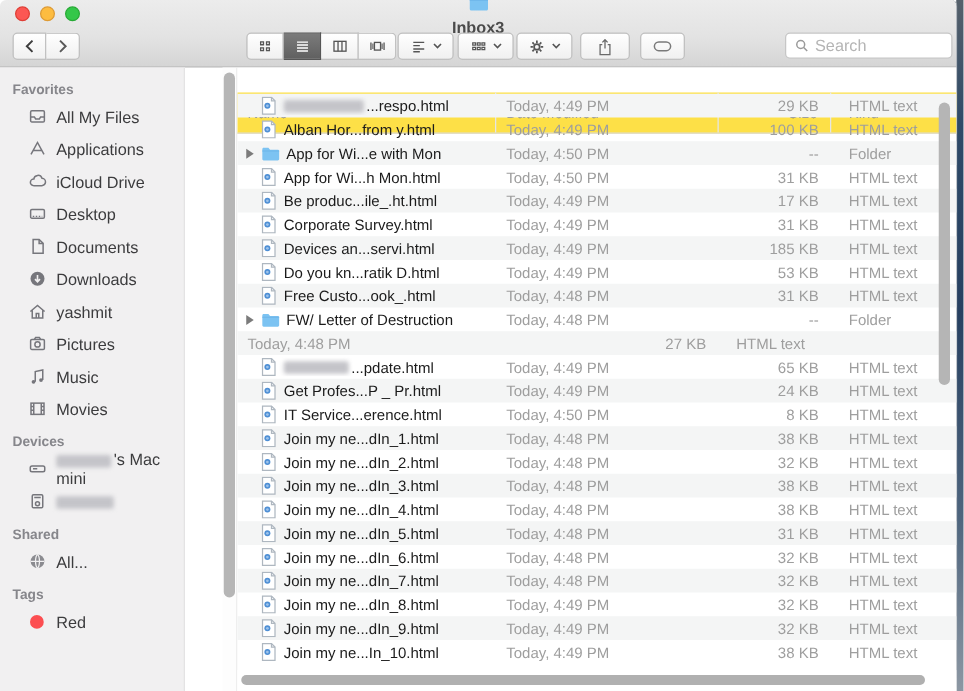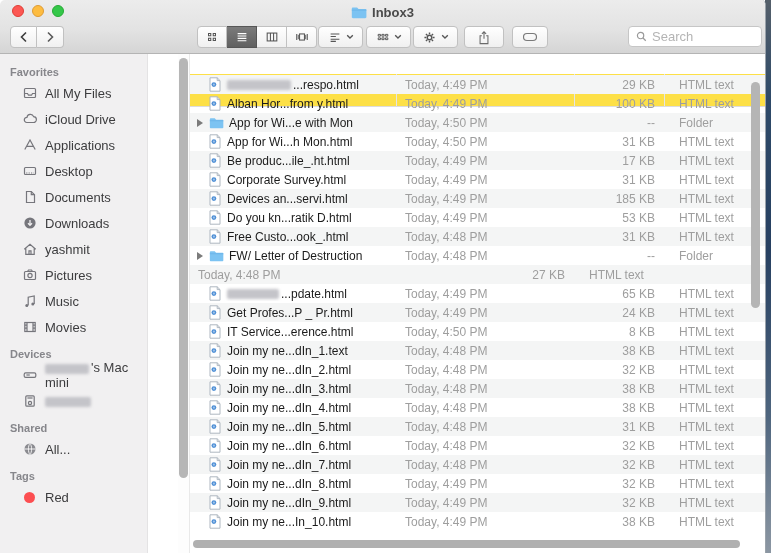--- a/index.html
+++ b/index.html
@@ -11,21 +11,21 @@
     border-radius:5px 5px 0 0;overflow:hidden;border-right:1px solid #9aa2aa;}
   
   .titlebar{position:absolute;left:0;top:0;width:100%;height:54px;
     background:linear-gradient(180deg,#ececec 0%,#e3e3e3 55%,#d5d5d5 100%);
     border-bottom:1px solid #b4b4b4;}
   .traffic{position:absolute;left:12px;top:5px;display:flex;gap:8px;}
   .tl{width:12px;height:12px;border-radius:50%;}
   .tl.red{background:#fc5753;border:1px solid #df3e35;}
   .tl.yellow{background:#fdbc40;border:1px solid #de9b34;}
   .tl.green{background:#34c749;border:1px solid #27aa35;}
-  .title-wrap{position:absolute;left:0;right:0;top:4px;height:17px;display:flex;align-items:center;justify-content:center;gap:5px;}
+  .title-wrap{position:absolute;left:0;right:0;top:4px;height:17px;display:flex;align-items:center;justify-content:center;gap:5px;flex-direction:column;}
   .title-text{font-size:13px;font-weight:bold;color:#4a4a4a;}
   .tbtn{position:absolute;top:26px;height:22px;border:1px solid #c1c1c1;border-radius:4px;
     background:linear-gradient(180deg,#ffffff,#f0f0f0);display:flex;align-items:center;justify-content:center;}
   .seg{border-radius:0;border-left:none;}
   .seg.first{border-radius:4px 0 0 4px;border-left:1px solid #c1c1c1;}
   .seg.last{border-radius:0 4px 4px 0;}
   .seg.selected{background:linear-gradient(180deg,#7b7b7b,#606060);border-color:#565656;}
   .chev{margin-left:4px;}
   .search{position:absolute;left:628px;top:26px;width:134px;height:21px;border:1px solid #c6c6c6;border-radius:4px;
     background:#fff;display:flex;align-items:center;padding:0 6px;gap:4px;}
@@ -210,32 +210,32 @@
               <svg width="16" height="16" viewBox="0 0 16 16">
                 <rect x="2.5" y="3.5" width="11" height="9" rx="1" fill="none" stroke="#76767c" stroke-width="1.2"></rect>
                 <path d="M2.5 8.5h3l1 1.7h3l1-1.7h3" fill="none" stroke="#76767c" stroke-width="1.2"></path>
               </svg>
             </span>
             <span>All My Files</span>
           </div>
           <div class="sb-item">
             <span class="sb-icon">
               <svg width="16" height="16" viewBox="0 0 16 16">
+                <path d="M2.8 12.5 8 3l5.2 9.5M4.8 9.3h6.4" fill="none" stroke="#76767c" stroke-width="1.2"></path>
+              </svg>
+            </span>
+            <span>Applications</span>
+          </div>
+          <div class="sb-item">
+            <span class="sb-icon">
+              <svg width="16" height="16" viewBox="0 0 16 16">
                 <path d="M4.8 11.5a2.6 2.6 0 0 1 .2-5.2 3.4 3.4 0 0 1 6.6-.7 2.5 2.5 0 0 1-.3 5.9z" fill="none" stroke="#76767c" stroke-width="1.2"></path>
               </svg>
             </span>
             <span>iCloud Drive</span>
-          </div>
-          <div class="sb-item">
-            <span class="sb-icon">
-              <svg width="16" height="16" viewBox="0 0 16 16">
-                <path d="M2.8 12.5 8 3l5.2 9.5M4.8 9.3h6.4" fill="none" stroke="#76767c" stroke-width="1.2"></path>
-              </svg>
-            </span>
-            <span>Applications</span>
           </div>
           <div class="sb-item">
             <span class="sb-icon">
               <svg width="16" height="16" viewBox="0 0 16 16">
                 <rect x="2.5" y="4.5" width="11" height="7" rx="1" fill="none" stroke="#76767c" stroke-width="1.2"></rect>
                 <path d="M4.2 10h7.6" stroke="#76767c" stroke-width="1" stroke-dasharray="1.2 1.2"></path>
               </svg>
             </span>
             <span>Desktop</span>
           </div>
@@ -583,21 +583,21 @@
               <div class="cell name">
                 <span class="disc"></span>
                 <span class="ficon">
                   <svg width="12" height="15" viewBox="0 0 12 15">
                     <path d="M1 .8h7.2L11 3.6v10.6H1z" fill="#fff" stroke="#aeb7c0" stroke-width="1"></path>
                     <path d="M8.2.8v2.8H11" fill="none" stroke="#aeb7c0" stroke-width="1"></path>
                     <circle cx="4.9" cy="7.6" r="2.4" fill="#4e8fd5"></circle>
                     <circle cx="4.9" cy="7.6" r="1.1" fill="#9dc2ea"></circle>
                   </svg>
                 </span>
-                <span>Join my ne...dIn_1.text</span>
+                <span>Join my ne...dIn_1.html</span>
               </div>
               <div class="cell date">Today, 4:48 PM</div>
               <div class="cell size">38 KB</div>
               <div class="cell kind">HTML text</div>
             </div>
             <div class="row">
               <div class="cell name">
                 <span class="disc"></span>
                 <span class="ficon">
                   <svg width="12" height="15" viewBox="0 0 12 15">

